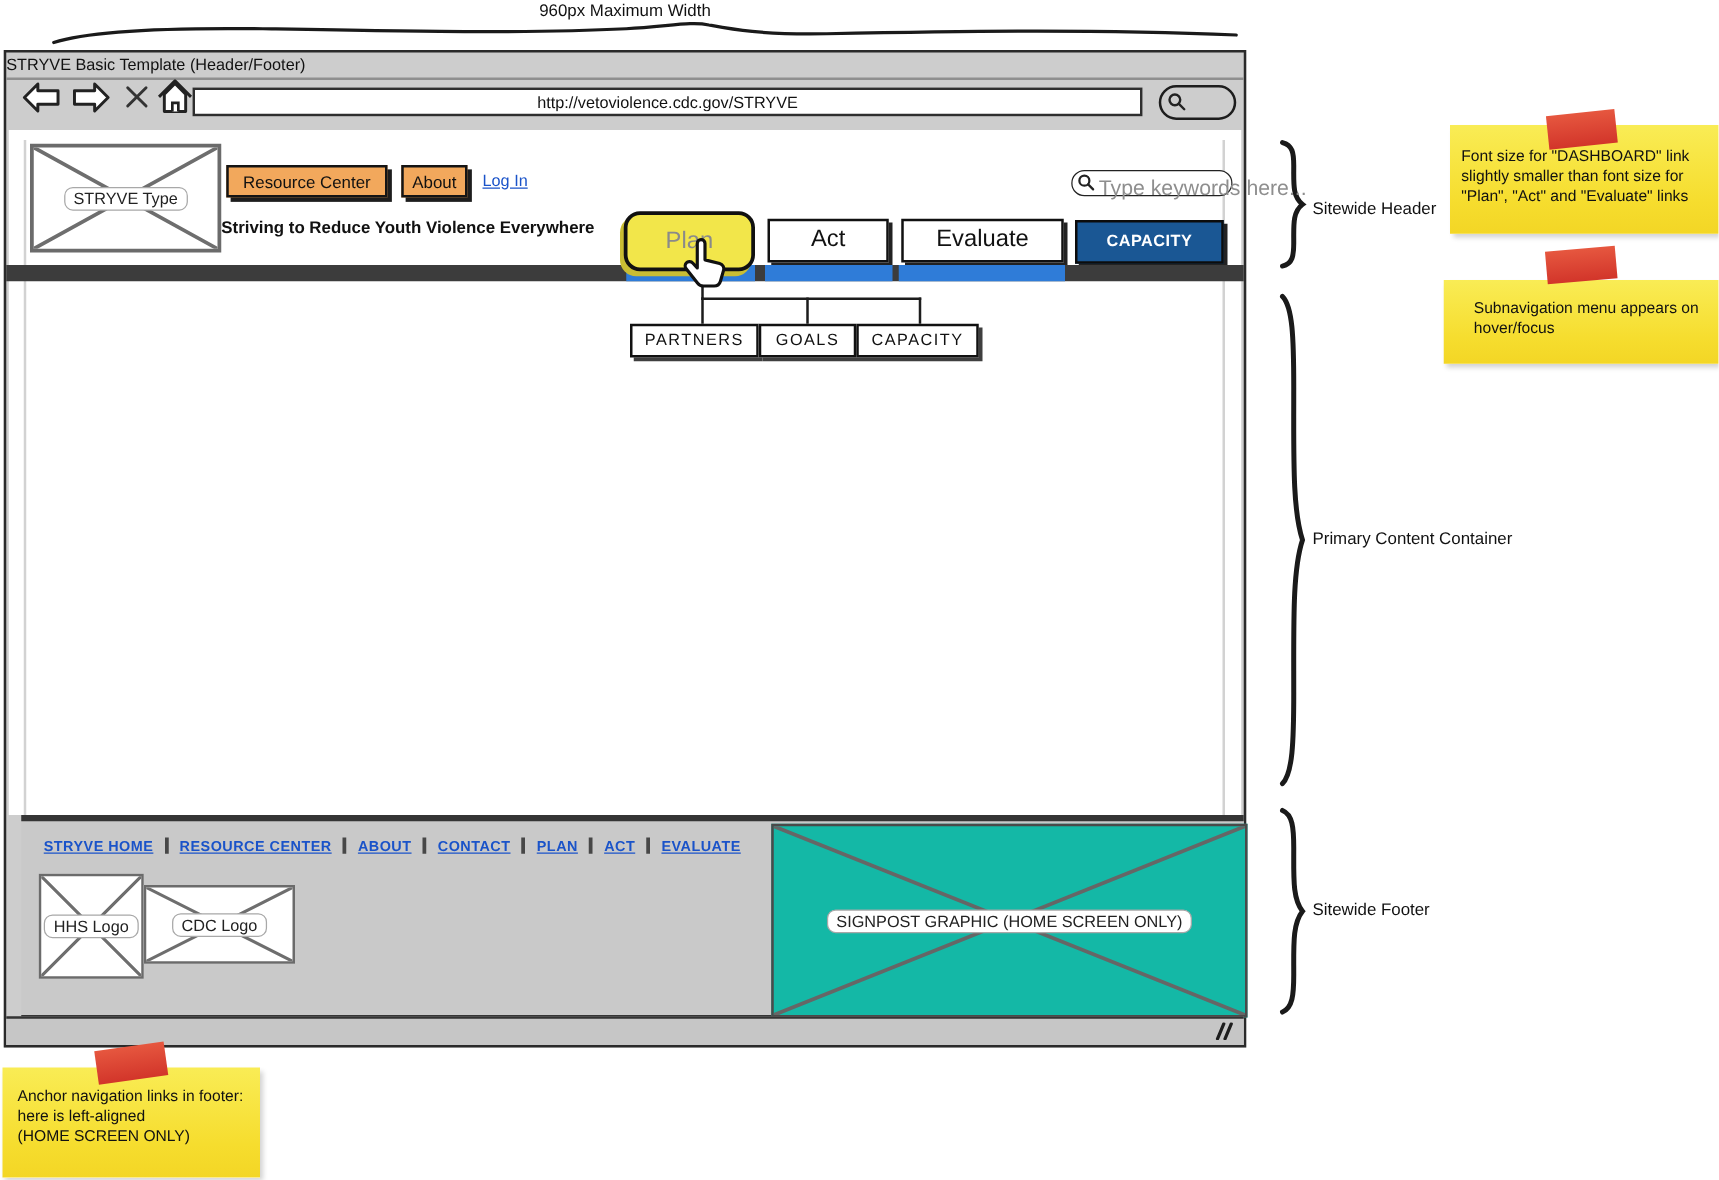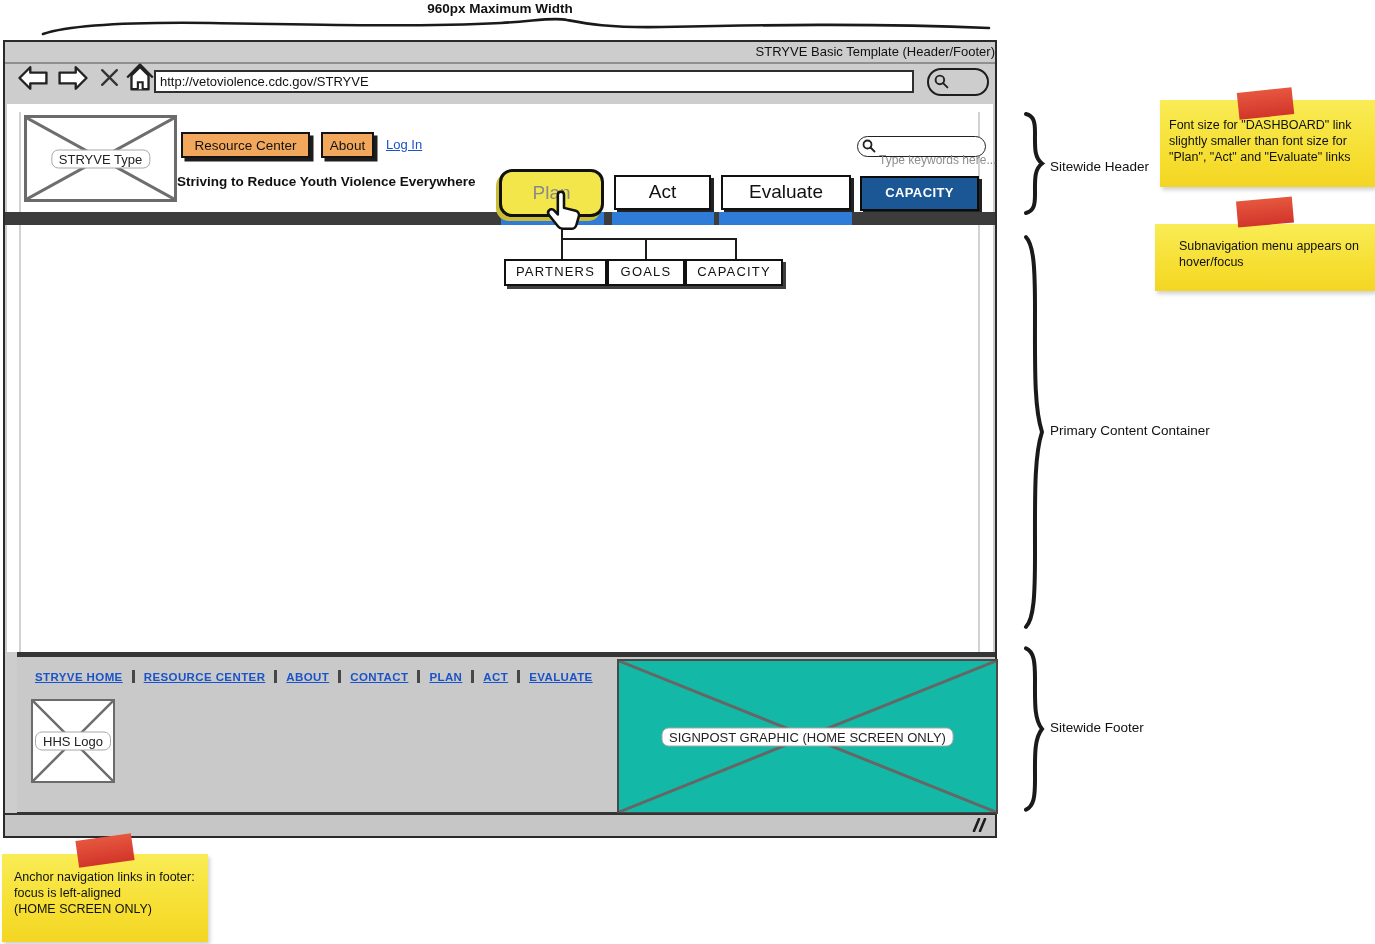--- a/index.html
+++ b/index.html
@@ -1,34 +1,34 @@
 <!DOCTYPE html>
 <html><head>
 <meta charset="utf-8">
 <style>
   html,body{margin:0;padding:0;background:#fff;}
   #canvas{position:relative;width:1375px;height:944px;background:#fff;overflow:hidden;
           font-family:"Liberation Sans","DejaVu Sans",sans-serif;color:#111;}
   .abs{position:absolute;}
 
   
-  .top-label{left:370px;top:1px;width:260px;text-align:center;font-size:13.5px;font-weight:bold;}
+  .top-label{left:370px;top:1px;width:260px;text-align:center;font-size:13.5px;}
   .top-squiggle{left:40px;top:15px;width:952px;height:24px;}
 
   
   .browser{left:3px;top:40px;width:994px;height:798px;background:#cdcdcd;
            border:2.5px solid #2a2a2a;box-sizing:border-box;}
   .titlebar{left:0;right:0;top:0;height:20px;border-bottom:2px solid #8f8f8f;
-            font-size:13px;line-height:19px;text-align:right;}
+            font-size:13px;line-height:19px;text-align:left;}
   .icon-back{left:11px;top:22px;width:35px;height:28px;}
   .icon-forward{left:50px;top:22px;width:35px;height:28px;}
   .icon-close{left:94px;top:25px;width:21px;height:21px;}
   .icon-home{left:119px;top:20px;width:32px;height:31px;}
   .urlbar{left:149px;top:28px;width:748px;height:19px;background:#fff;border:2px solid #2e2e2e;
-          font-size:13px;padding:0 4px;font-family:"Liberation Sans",sans-serif;color:#111;}
+          font-size:13px;padding:0 4px;font-family:"Liberation Sans",sans-serif;color:#111;text-align:center;}
   .search-oval{left:922px;top:26px;width:58px;height:24px;border:2px solid #1d1d1d;
                border-radius:14px;background:#cdcdcd;}
   .search-oval svg{position:absolute;left:5px;top:4px;}
 
   .page{left:2px;right:2px;top:62px;height:548px;background:#fff;}
 
   
   .logo-box{left:19px;top:73px;width:147px;height:81px;border:3px solid #6b6b6b;background:#fff;}
   .ph-pill{position:absolute;left:50%;top:50%;transform:translate(-50%,-50%);background:#fff;
            border:1.5px solid #a8a8a8;border-radius:7px;font-size:13px;padding:1px 7px;
@@ -37,21 +37,21 @@
 
   .btn-orange{background:#F2A85C;border:2px solid #141414;box-shadow:3.5px 3.5px 0 #1d1d1d;
               font-size:13.5px;text-align:center;line-height:24px;box-sizing:border-box;}
   .btn-rc{left:176px;top:90px;width:129px;height:26px;}
   .btn-about{left:316px;top:90px;width:53px;height:26px;}
   .login{left:381px;top:95px;font-size:13px;color:#1a53c9;text-decoration:underline;cursor:pointer;}
   .tagline{left:172px;top:132px;font-size:13.5px;font-weight:bold;}
   .search-pill{left:852px;top:94px;width:127px;height:19px;border:1.8px solid #222;
                border-radius:11px;background:#fff;z-index:2;}
   .search-pill svg{position:absolute;left:4px;top:2px;}
-  .search-pill .ph-text{position:absolute;left:21px;top:16px;font-size:12px;color:#8e8e8e;white-space:nowrap;}
+  .search-pill .ph-text{position:absolute;left:21px;top:4px;font-size:17px;color:#8e8e8e;white-space:nowrap;}
 
   .nav-plan{left:494px;top:127px;width:105px;height:48px;background:#F2E64A;border:3.5px solid #111;
             border-radius:13px;box-shadow:-3px 4px 0 #c9bd33;font-size:19px;color:#8a8a8a;
             text-align:center;line-height:42px;box-sizing:border-box;z-index:3;}
   .nav-btn{background:#fff;border:2.5px solid #111;box-shadow:3px 3px 0 #222;font-size:19px;
            text-align:center;line-height:30px;box-sizing:border-box;}
   .nav-act{left:609px;top:133px;width:97px;height:35px;}
   .nav-eval{left:716px;top:133px;width:130px;height:35px;}
   .nav-dash{left:855px;top:134px;width:119px;height:35px;background:#1A5794;border:2.5px solid #0c0c0c;
             box-shadow:3px 3px 0 #222;color:#fff;font-size:13px;font-weight:bold;letter-spacing:.4px;
@@ -205,20 +205,26 @@
       <div class="footer-links">
         <span class="footer-link">STRYVE HOME</span><span class="fsep"></span><span class="footer-link">RESOURCE CENTER</span><span class="fsep"></span><span class="footer-link">ABOUT</span><span class="fsep"></span><span class="footer-link">CONTACT</span><span class="fsep"></span><span class="footer-link">PLAN</span><span class="fsep"></span><span class="footer-link">ACT</span><span class="fsep"></span><span class="footer-link">EVALUATE</span>
       </div>
 
       <div class="hhs-box">
         <svg class="xcross" viewBox="0 0 10 10" preserveAspectRatio="none">
           <path d="M0 0 L10 10 M10 0 L0 10" stroke="#6e6e6e" stroke-width="2.5" vector-effect="non-scaling-stroke"></path>
         </svg>
         <span class="ph-pill">HHS Logo</span>
       </div>
+      <div class="cdc-box">
+        <svg class="xcross" viewBox="0 0 10 10" preserveAspectRatio="none">
+          <path d="M0 0 L10 10 M10 0 L0 10" stroke="#6e6e6e" stroke-width="2.5" vector-effect="non-scaling-stroke"></path>
+        </svg>
+        <span class="ph-pill">CDC Logo</span>
+      </div>
       <div class="signpost">
         <svg class="xcross" viewBox="0 0 10 10" preserveAspectRatio="none">
           <path d="M0 0 L10 10 M10 0 L0 10" stroke="#666" stroke-width="3" vector-effect="non-scaling-stroke"></path>
         </svg>
         <span class="ph-pill">SIGNPOST GRAPHIC (HOME SCREEN ONLY)</span>
       </div>
     </div>
 
     <div class="abs statusbar">
       <svg class="grip" viewBox="0 0 16 14">
@@ -250,18 +256,18 @@
   <div class="abs tape tape1"></div>
 
   <div class="abs note note2">
     <div class="line">Subnavigation menu appears on</div>
     <div class="line">hover/focus</div>
   </div>
   <div class="abs tape tape2"></div>
 
   <div class="abs note note3">
     <div class="line">Anchor navigation links in footer:</div>
-    <div class="line">focus is left-aligned</div>
+    <div class="line">here is left-aligned</div>
     <div class="line">(HOME SCREEN ONLY)</div>
   </div>
   <div class="abs tape tape3"></div>
 
 </div>
 
 </body></html>

